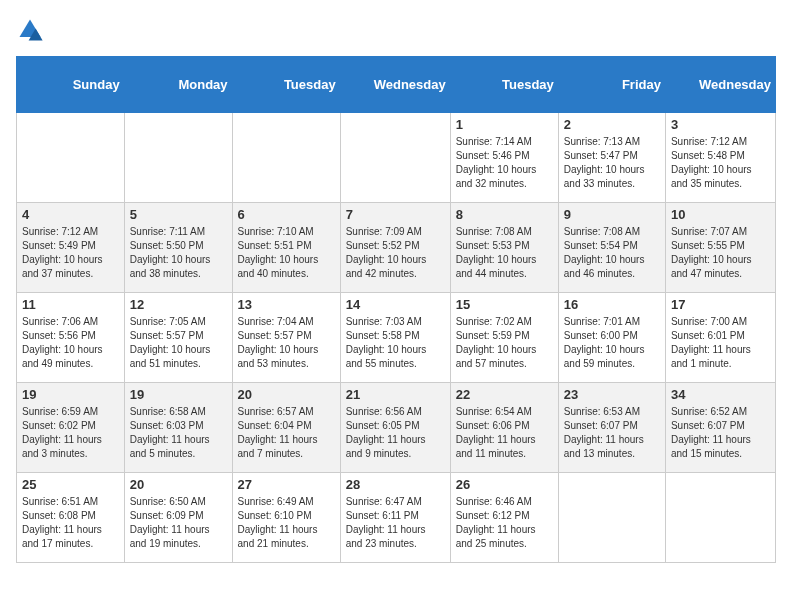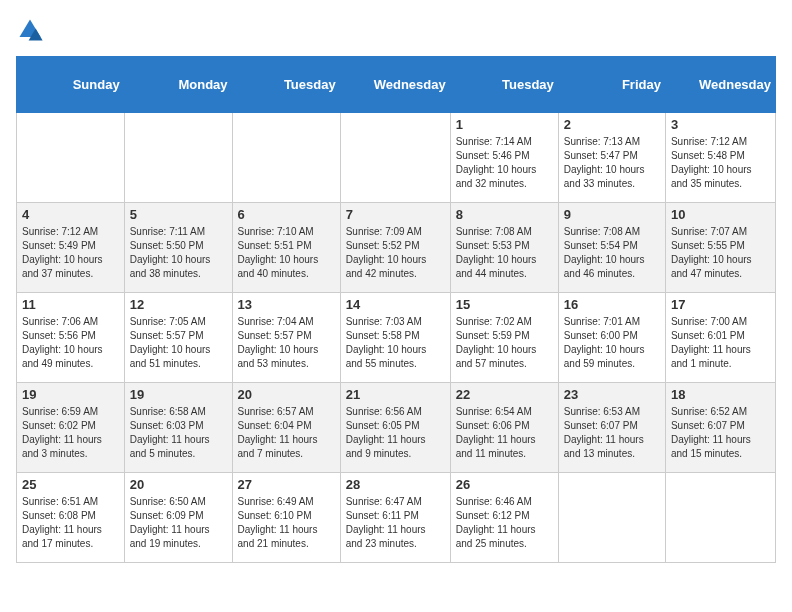--- a/index.html
+++ b/index.html
@@ -224,21 +224,21 @@
         </td>
         <td>
           <div class="day-number">22</div>
           <div class="day-info">Sunrise: 6:54 AM<br>Sunset: 6:06 PM<br>Daylight: 11 hours<br>and 11 minutes.</div>
         </td>
         <td>
           <div class="day-number">23</div>
           <div class="day-info">Sunrise: 6:53 AM<br>Sunset: 6:07 PM<br>Daylight: 11 hours<br>and 13 minutes.</div>
         </td>
         <td>
-          <div class="day-number">18</div>
+          <div class="day-number">34</div>
           <div class="day-info">Sunrise: 6:52 AM<br>Sunset: 6:07 PM<br>Daylight: 11 hours<br>and 15 minutes.</div>
         </td>
       </tr>
       <tr>
         <td>
           <div class="day-number">25</div>
           <div class="day-info">Sunrise: 6:51 AM<br>Sunset: 6:08 PM<br>Daylight: 11 hours<br>and 17 minutes.</div>
         </td>
         <td>
           <div class="day-number">20</div>

